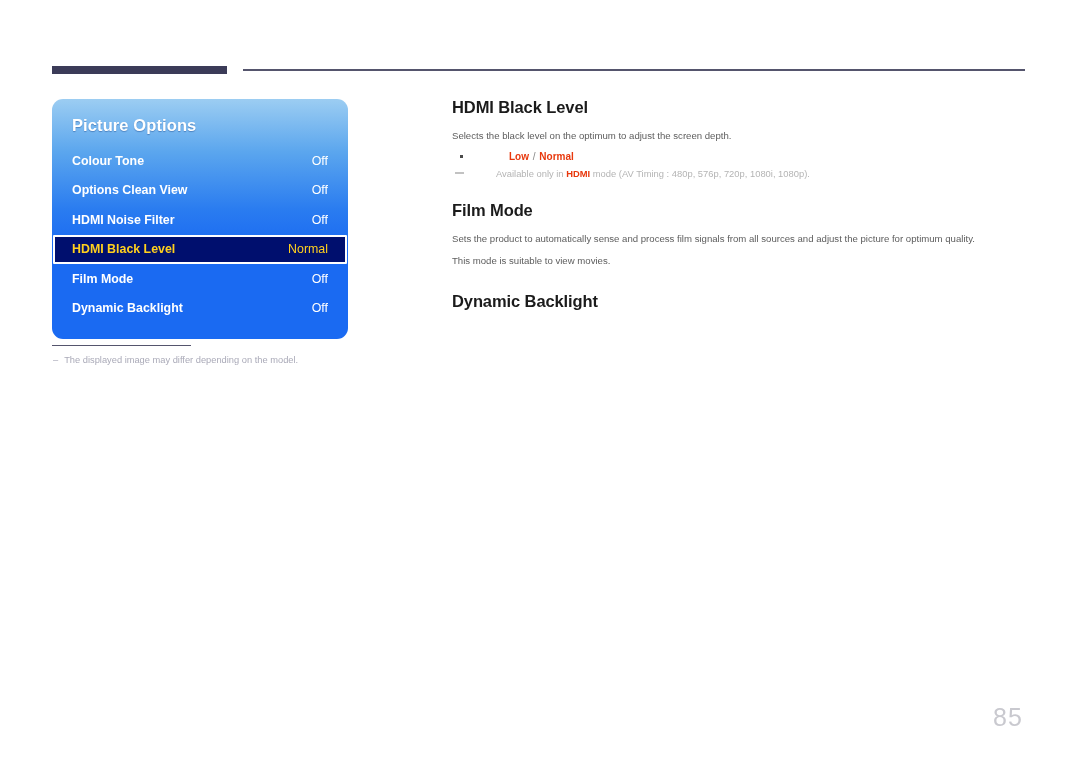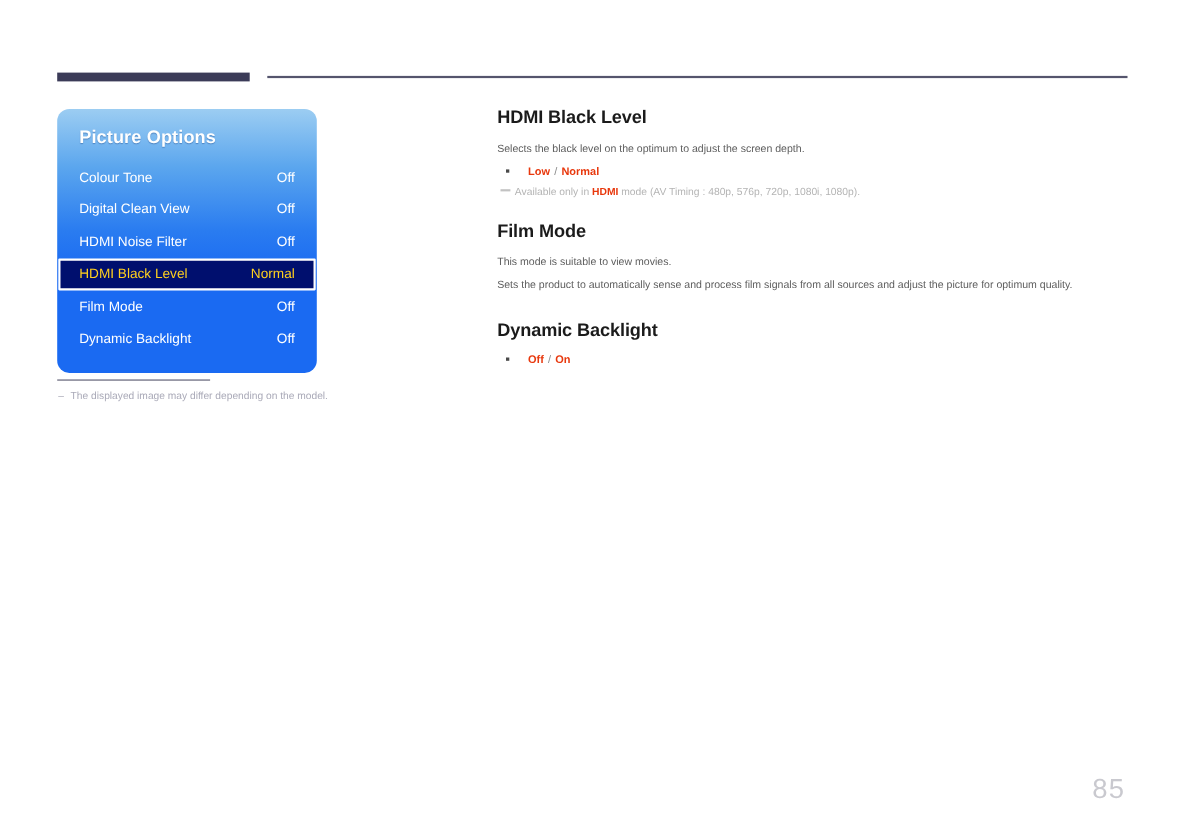--- a/index.html
+++ b/index.html
@@ -31,21 +31,21 @@
     width: 782px;
     height: 2px;
     background: #55556d;
   }
 
   
   .osd-panel {
     position: absolute;
     left: 52px;
     top: 99px;
-    width: 236px;
+    width: 296px;
     border-radius: 11px;
     background: linear-gradient(180deg,
                 #9ccdf2 0%,
                 #5ba6ee 22%,
                 #2a7cf0 46%,
                 #1a6af2 62%,
                 #1a6af2 100%);
     padding: 0 0 16px 0;
     box-sizing: border-box;
     overflow: hidden;
@@ -61,21 +61,21 @@
   .osd-row {
     display: flex;
     align-items: center;
     justify-content: space-between;
     height: 29.5px;
     padding: 0 20px;
     box-sizing: border-box;
     color: #ffffff;
     font-size: 12.4px;
   }
-  .osd-row .osd-label { white-space: nowrap; }
+  .osd-row .osd-label { white-space: nowrap; font-weight: bold; }
   .osd-row .osd-value { white-space: nowrap; }
 
   .osd-row.selected {
     background: #000f6e;
     border: 2px solid #ffffff;
     height: 29.5px;
     padding: 0 17px;
     margin: 0 1px;
     box-sizing: border-box;
     border-radius: 1px;
@@ -130,40 +130,42 @@
     margin: 0 0 8px 0;
     line-height: 1.45;
   }
   p.desc.tight { margin-bottom: 7px; }
 
   .bullet-line {
     display: flex;
     align-items: baseline;
     margin: 4px 0 6px 0;
     font-size: 10px;
+    gap: 29px;
   }
   .bullet-line .bullet-dot {
     width: 3px;
     height: 3px;
     background: #4a4a4a;
     display: inline-block;
     margin: 0 17px 0 8px;
     flex: 0 0 auto;
     position: relative;
     top: -2px;
   }
   .opt-bold { color: #e8380d; font-weight: 700; }
   .opt-sep  { color: #8a8a8a; font-weight: 400; padding: 0 1px; }
 
   .note-line {
     display: flex;
     align-items: baseline;
     font-size: 9.4px;
     color: #b4b4b4;
     margin: 3px 0 0 0;
+    gap: 28px;
   }
   .note-line .note-dash {
     display: inline-block;
     width: 9px;
     height: 1.5px;
     background: #c2c2c2;
     margin: 0 4px 0 3px;
     position: relative;
     top: -3px;
     flex: 0 0 auto;
@@ -188,21 +190,21 @@
 
 <div class="osd-panel">
   <div class="osd-title">Picture Options</div>
 
   <div class="osd-row">
     <span class="osd-label">Colour Tone</span>
     <span class="osd-value">Off</span>
   </div>
 
   <div class="osd-row">
-    <span class="osd-label">Digital Clean View</span>
+    <span class="osd-label">Options Clean View</span>
     <span class="osd-value">Off</span>
   </div>
 
   <div class="osd-row">
     <span class="osd-label">HDMI Noise Filter</span>
     <span class="osd-value">Off</span>
   </div>
 
   <div class="osd-row selected">
     <span class="osd-label">HDMI Black Level</span>
@@ -236,27 +238,23 @@
       <span><span class="opt-bold">Low</span><span class="opt-sep"> / </span><span class="opt-bold">Normal</span></span>
     </div>
     <div class="note-line">
       <span class="note-dash"></span>
       <span><span>Available only in </span><span class="hdmi-red">HDMI</span><span> mode (AV Timing : 480p, 576p, 720p, 1080i, 1080p).</span></span>
     </div>
   </div>
 
   <div class="sect sect-2">
     <h2 class="sect-title">Film Mode</h2>
+    <p class="desc">Sets the product to automatically sense and process film signals from all sources and adjust the picture for optimum quality.</p>
     <p class="desc tight">This mode is suitable to view movies.</p>
-    <p class="desc">Sets the product to automatically sense and process film signals from all sources and adjust the picture for optimum quality.</p>
   </div>
 
   <div class="sect sect-3">
     <h2 class="sect-title">Dynamic Backlight</h2>
-    <div class="bullet-line">
-      <span class="bullet-dot"></span>
-      <span><span class="opt-bold">Off</span><span class="opt-sep"> / </span><span class="opt-bold">On</span></span>
-    </div>
   </div>
 
 </div>
 
 <div class="page-no">85</div>
 
 </body></html>

